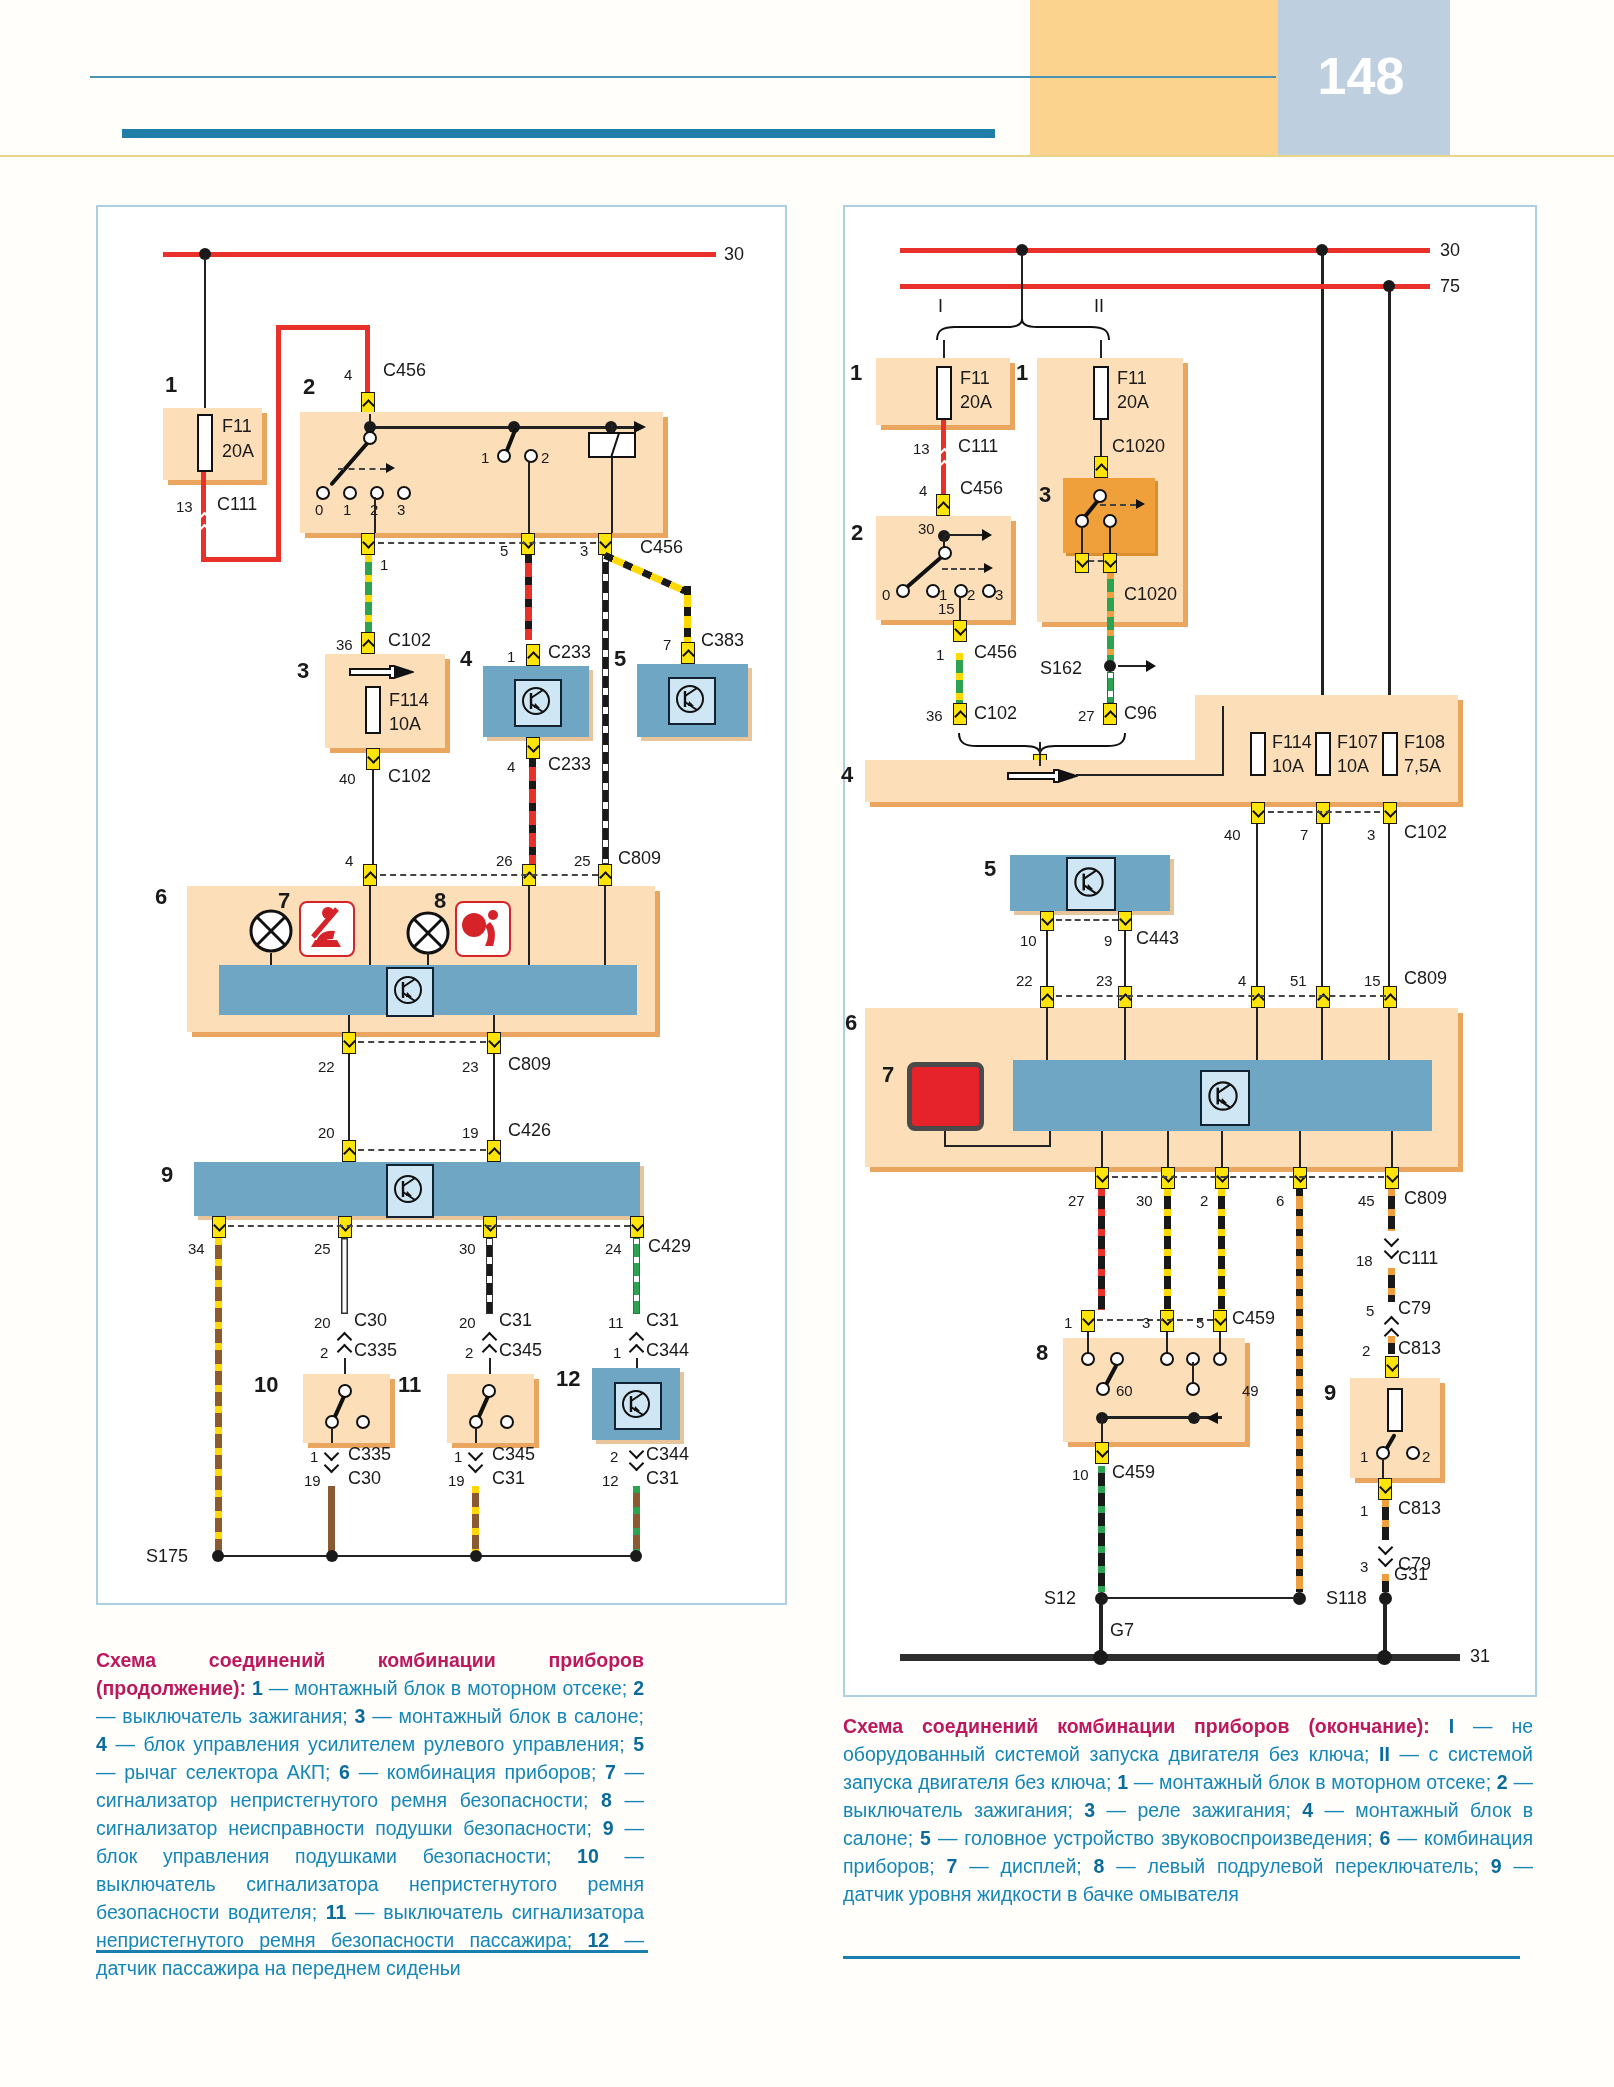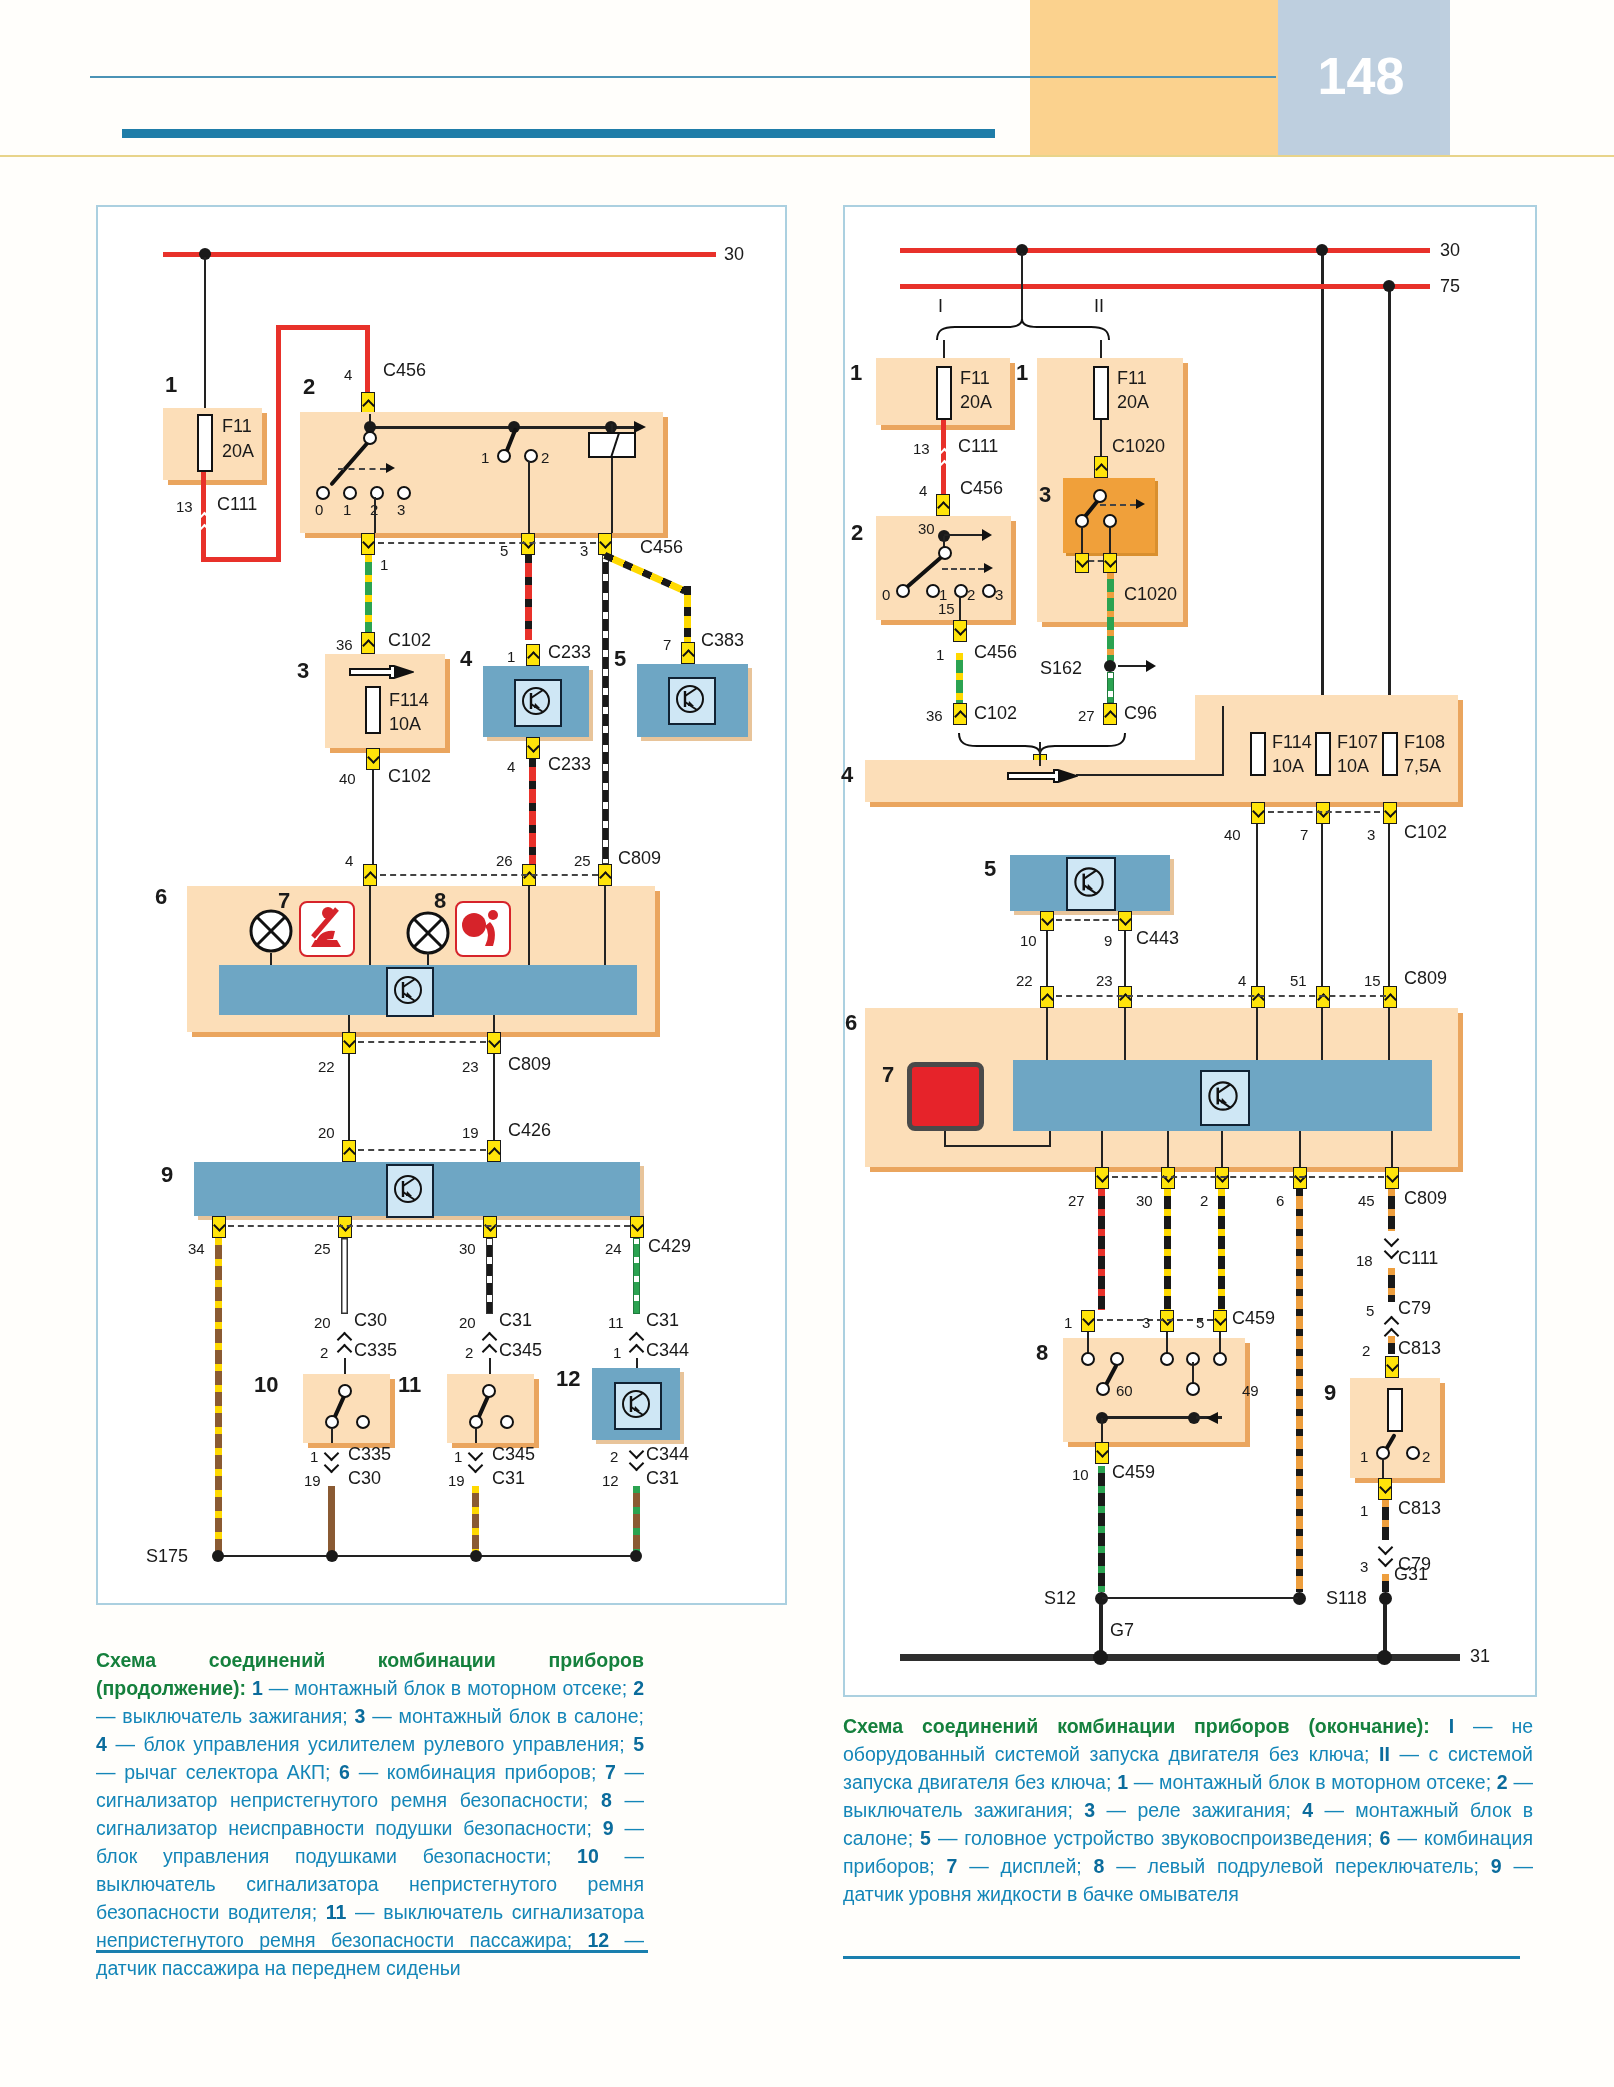--- a/index.html
+++ b/index.html
@@ -65,21 +65,21 @@
   .relay div{position:absolute;left:55%;top:-20%;width:2.4px;height:140%;background:#111;transform:rotate(18deg);}
   .ah-r{position:absolute;width:0;height:0;border-left:12px solid #111;border-top:6px solid transparent;border-bottom:6px solid transparent;}
   .ah-l{position:absolute;width:0;height:0;border-right:12px solid #111;border-top:6px solid transparent;border-bottom:6px solid transparent;}
   .trans{position:absolute;background:#cfe7f5;border:2px solid #123;}
   .gbus{position:absolute;background:#2e2e2e;}
   .disp{position:absolute;background:#e6232a;border:5px solid #4a4a4a;border-radius:8px;box-sizing:border-box;}
   .icon{position:absolute;background:#fff;border:2.6px solid #d6232a;border-radius:8px;box-sizing:border-box;}
   
   .cap{position:absolute;font-size:19.5px;line-height:28px;color:#1486b8;text-align:justify;}
   .cap b{color:#0b6c9c;}
-  .cap .cap-lead{color:#15803d;}
+  .cap .cap-lead{color:#be185d;}
   .rule{position:absolute;height:3px;background:#1a7fae;}
 </style>
 </head>
 <body>
 
 <div class="page">
 
   <div class="h-orange"></div>
   <div class="h-blue"></div>
   <div class="h-pagenum">148</div>

